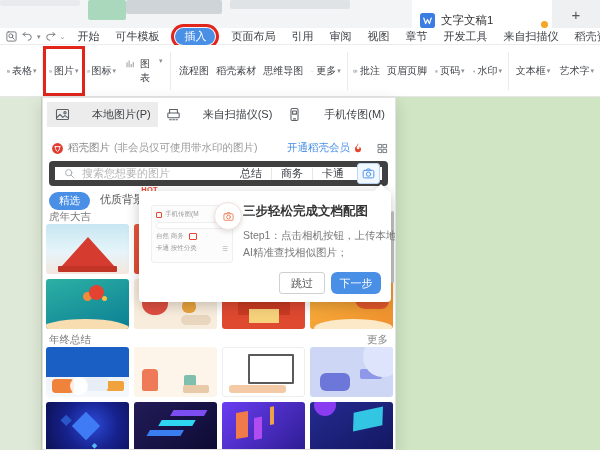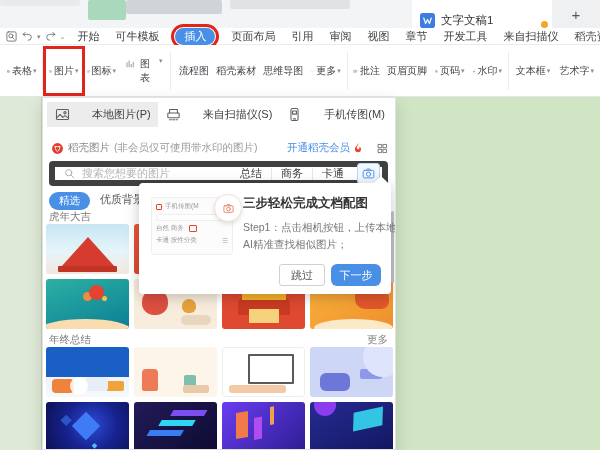--- a/index.html
+++ b/index.html
@@ -122,21 +122,21 @@
   .t-tech2::before{left:26px;top:18px;width:34px;height:6px;background:#2fd6f2;transform:skewX(-30deg);box-shadow:-6px 10px 0 0 #3a7df0,6px -10px 0 0 #7c4df0}
   .t-tech3{background:linear-gradient(135deg,#6a3df2,#2d1d93)}
   .t-tech3::before{left:14px;top:10px;width:12px;height:26px;background:#f07a4a;transform:skewY(-10deg);box-shadow:16px 6px 0 -2px #b14df0,30px -4px 0 -4px #f0a24a}
   .t-tech4{background:linear-gradient(150deg,#252b92,#131760)}
   .t-tech4::before{right:10px;top:8px;width:30px;height:18px;background:#35d8f0;transform:rotate(-12deg) skewX(-14deg);opacity:.9}
   .t-tech4::after{left:4px;top:-8px;width:22px;height:22px;background:#8a3df0;border-radius:50%}
 
   .scrollthumb{position:absolute;right:1px;top:113px;width:3px;height:72px;background:#c5c5c5;border-radius:2px}
 
   
-  .popup{position:absolute;left:96px;top:85px;width:252px;height:111px;background:#fff;border-radius:4px;box-shadow:0 3px 14px rgba(0,0,0,.22);z-index:40}
+  .popup{position:absolute;left:96px;top:93px;width:252px;height:111px;background:#fff;border-radius:4px;box-shadow:0 3px 14px rgba(0,0,0,.22);z-index:40}
   .popup-arrow{position:absolute;left:237px;top:-5px;width:10px;height:10px;background:#fff;transform:rotate(45deg);box-shadow:-2px -2px 3px rgba(0,0,0,.06)}
   .popup-title{position:absolute;left:104px;top:12px;font-size:12.5px;font-weight:bold;color:#333}
   .popup-line{position:absolute;left:104px;font-size:10.5px;color:#777;white-space:nowrap}
   .l1{top:38px}.l2{top:55px}
   .btn-skip{position:absolute;right:66px;top:81px;width:46px;height:22px;border:1px solid #d0d0d0;border-radius:3px;background:#fff;color:#555;font-size:11px;display:flex;align-items:center;justify-content:center}
   .btn-next{position:absolute;right:10px;top:81px;width:50px;height:22px;border-radius:6px;background:var(--accent);color:#fff;font-size:11px;display:flex;align-items:center;justify-content:center}
   .mini{position:absolute;left:12px;top:14px;width:82px;height:58px;background:#fcfcfc;border:1px solid #efefef;border-radius:3px;padding:4px 4px;font-size:6.5px;color:#999;overflow:visible}
   .mini-row{display:flex;align-items:center;gap:3px;margin-bottom:3px;white-space:nowrap}
   .mini-chip{width:6px;height:6px;border:1px solid #e8442e;border-radius:1px;flex:0 0 auto}
   .mini-search{height:7px;border:1px solid #eee;border-radius:3px;margin-bottom:3px;background:#fff}

